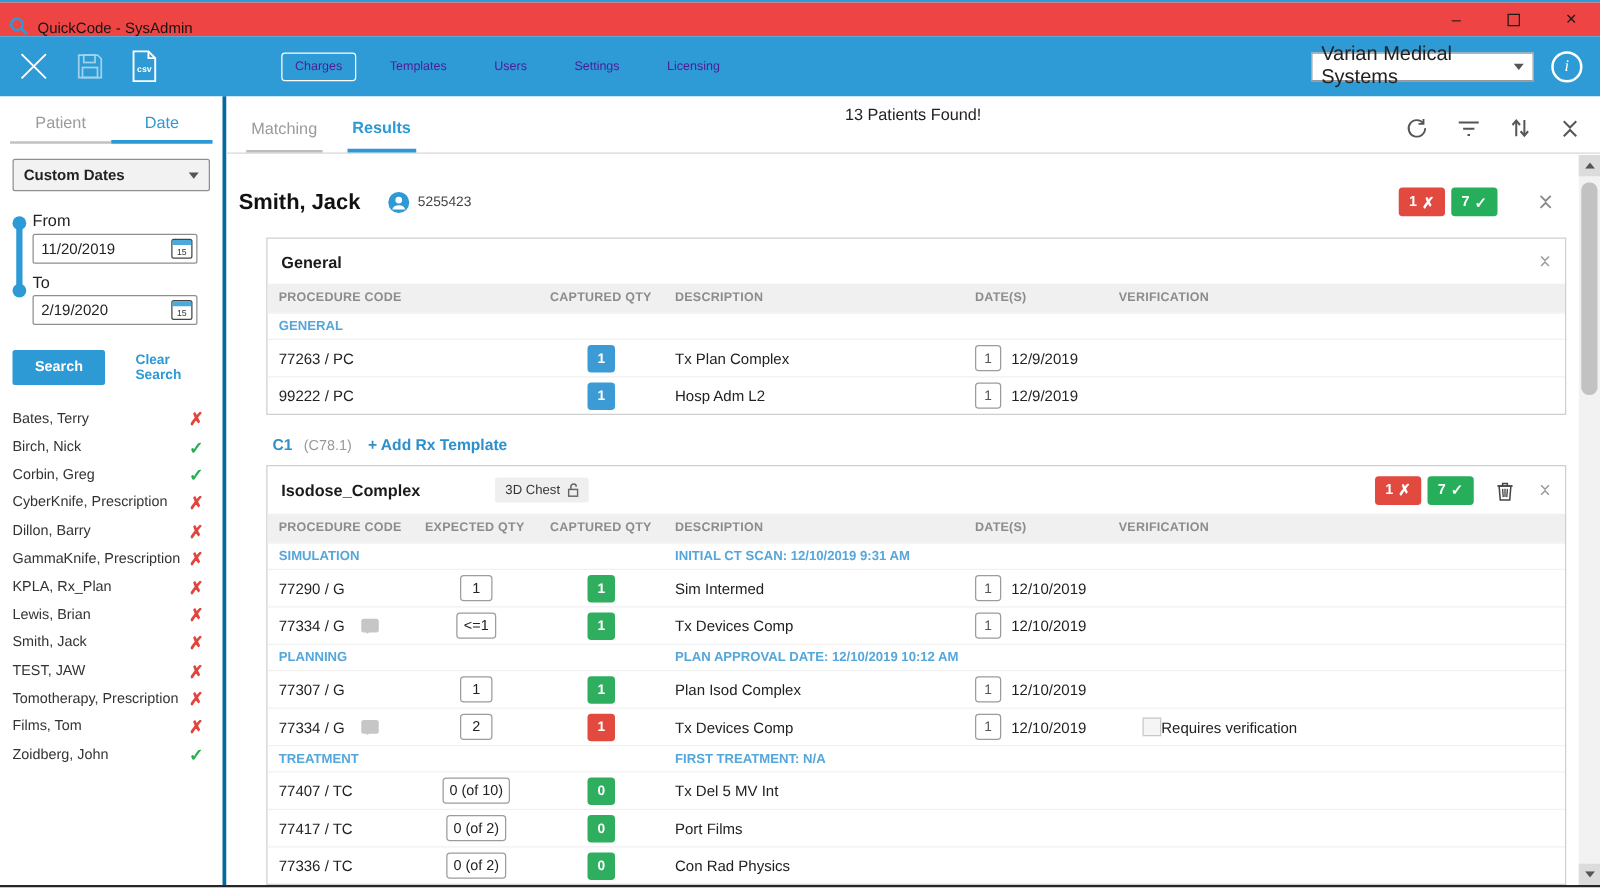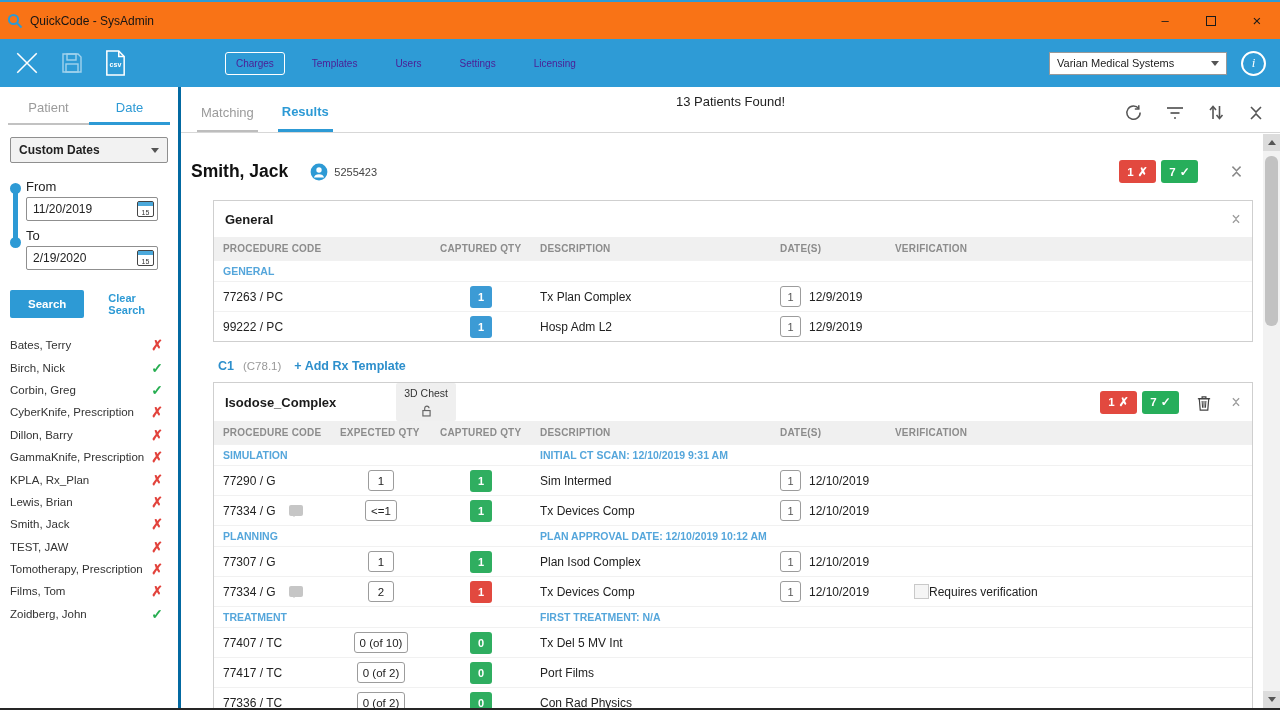--- a/index.html
+++ b/index.html
@@ -2,35 +2,35 @@
 <html><head>
 <meta charset="utf-8">
 <style>
   * { box-sizing: border-box; margin: 0; padding: 0; }
   html,body { width:1280px; height:710px; overflow:hidden; }
   body { font-family:"Liberation Sans", sans-serif; background:#fff; }
   .window { width:1280px; height:710px; display:flex; flex-direction:column;
             border-top:2px solid #2E9BD6; border-bottom:2px solid #262626; background:#fff; }
 
   
-  .titlebar { height:37px; display:flex; align-items:center; padding-left:7px; background:#f97316; flex:0 0 auto; }
+  .titlebar { height:27px; display:flex; align-items:flex-end; padding-left:7px; background:#ef4444; flex:0 0 auto; }
   .app-logo { width:16px; height:16px; }
   .title-text { font-size:12px; color:#151515; margin-left:7px; }
   .win-controls { margin-left:auto; display:flex; height:100%; }
   .win-btn { width:46px; height:100%; display:flex; align-items:center; justify-content:center; color:#1a1a1a; font-size:13px; }
   .max-glyph { width:10px; height:10px; border:1px solid #1a1a1a; display:inline-block; }
 
   
   .toolbar { height:48px; background:#2E9BD6; display:flex; align-items:center; padding:0 14px; flex:0 0 auto; }
   .tool-btn { margin-right:20px; display:flex; align-items:center; }
   .nav { display:flex; margin-left:78px; align-items:center; }
   .nav-item { color:#4c1d95; font-size:10px; padding:5px 10px; margin-right:16px; border:1px solid transparent; border-radius:3px; }
   .nav-item[data-active="true"] { border-color:#fff; }
   .org-select { margin-left:auto; width:178px; height:23px; background:#fff; border:1px solid #999;
-                display:flex; align-items:center; justify-content:space-between; padding:0 7px; font-size:11px; color:#222; }
+                display:flex; align-items:center; justify-content:space-between; padding:0 7px; font-size:16px; color:#222; }
   .dd-chev { width:0; height:0; border-left:4px solid transparent; border-right:4px solid transparent; border-top:5px solid #555; }
   .info-btn { width:25px; height:25px; border:2px solid #fff; border-radius:50%; color:#fff; margin-left:14px;
               display:flex; align-items:center; justify-content:center; font-size:13px; font-style:italic; font-family:"Liberation Serif",serif; }
 
   
   .app-body { flex:1; display:flex; min-height:0; }
   .sidebar { width:181px; flex:0 0 auto; border-right:3px solid #0369a1; display:flex; flex-direction:column; overflow:hidden; }
   .side-tabs { display:flex; padding:13px 8px 0 8px; }
   .side-tab { flex:1; text-align:center; font-size:13px; padding-bottom:7px; border-bottom:2px solid transparent; }
   .side-tab[data-state="inactive"] { color:#9b9b9b; border-color:#c2c2c2; }
@@ -115,21 +115,21 @@
   .verif-cell:not([data-show="true"]) { visibility:hidden; }
   .checkbox { width:15px; height:15px; border:1px solid #c9c9c9; background:#f5f5f5; margin-left:19px; }
 
   .course-row { margin:17px 0 9px 37px; display:flex; align-items:baseline; font-size:12.5px; }
   .course-label { color:#2D8FCC; font-weight:bold; }
   .course-dx { color:#999; font-size:11.5px; margin-left:9px; }
   .add-rx { color:#2D8FCC; font-weight:bold; margin-left:13px; }
 
   .rx-head { height:38px; display:flex; align-items:center; padding:0 11px; }
   .tag { background:#efefef; border-radius:2px; font-size:10.5px; color:#333; padding:4px 8px; margin-left:60px;
-         display:flex; align-items:center; gap:6px;flex-direction:column; }
+         display:flex; align-items:center; gap:6px; }
   .rx-right { margin-left:auto; display:flex; align-items:center; gap:5px; }
   .trash-btn { margin-left:12px; display:flex; } .rx-collapse { margin-left:14px; display:flex; }
   .icon-svg { display:block; }
 </style>
 </head>
 <body>
 
 <div class="window">
 
   <div class="titlebar">

